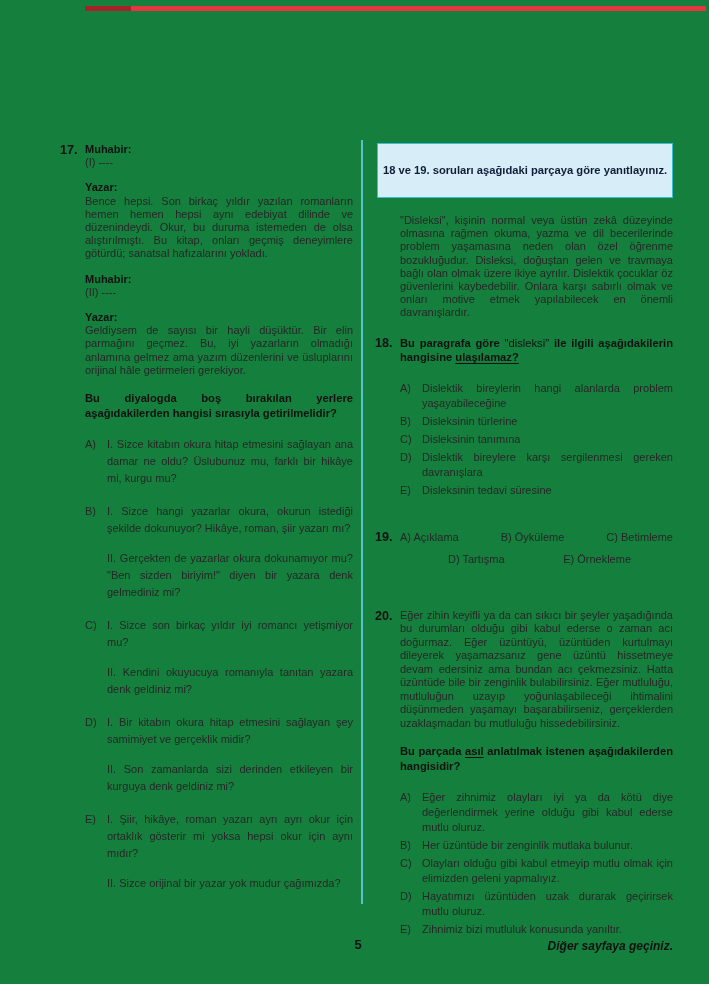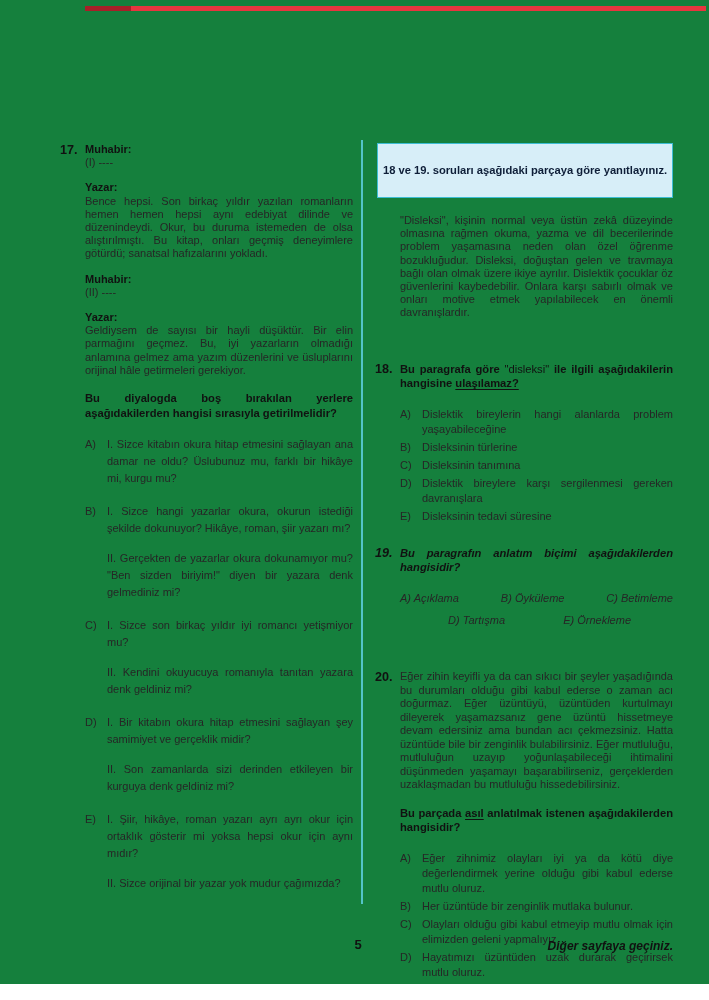--- a/index.html
+++ b/index.html
@@ -40,22 +40,22 @@
     text-align:center;padding:20px 4px;
   }
   .passage{font-size:11px;line-height:13.2px;text-align:justify;margin:16px 0 0;}
   
   .opt{display:flex;gap:5px;margin-bottom:3px;font-size:11px;}
   .opt .olabel{flex:0 0 17px;line-height:15px;}
   .opt .otext{flex:1;line-height:15px;text-align:justify;}
   
   .row19{display:flex;justify-content:space-between;font-size:11px;line-height:15px;margin-bottom:7px;}
   .row19-2{padding:0 42px 0 48px;gap:31px;}
-  .q18{margin-top:42px;}
-  .q19{margin-top:22px;font-style:italic;}
+  .q18{margin-top:16px;}
+  .q19{margin-top:32px;}
   .q20{margin-top:42px;}
   .q20 .passage{margin-top:0;line-height:13.5px;}
   
   .pagenum{position:absolute;left:348px;top:937px;width:20px;text-align:center;font-weight:bold;font-size:13px;color:#111;}
   .nextnote{position:absolute;right:36px;top:939px;font-weight:bold;font-style:italic;font-size:12px;color:#111;}
 </style>
 </head>
 <body>
 
 <div class="sheet">
@@ -149,21 +149,20 @@
         <div class="otext">Dislektik bireylere karşı sergilenmesi gereken davranışlara</div>
       </div>
       <div class="opt">
         <div class="olabel">E)</div>
         <div class="otext">Disleksinin tedavi süresine</div>
       </div>
     </div>
 
     <div class="q q19">
       <div class="qnum">19.</div>
-      <p class="stem" style="margin-top:0;">Bu paragrafın anlatım biçimi aşağıdakilerden hangisidir?</p>
       <div class="row19">
         <span><span>A)</span> <span>Açıklama</span></span>
         <span><span>B)</span> <span>Öyküleme</span></span>
         <span><span>C)</span> <span>Betimleme</span></span>
       </div>
       <div class="row19 row19-2">
         <span><span>D)</span> <span>Tartışma</span></span>
         <span><span>E)</span> <span>Örnekleme</span></span>
       </div>
     </div>

